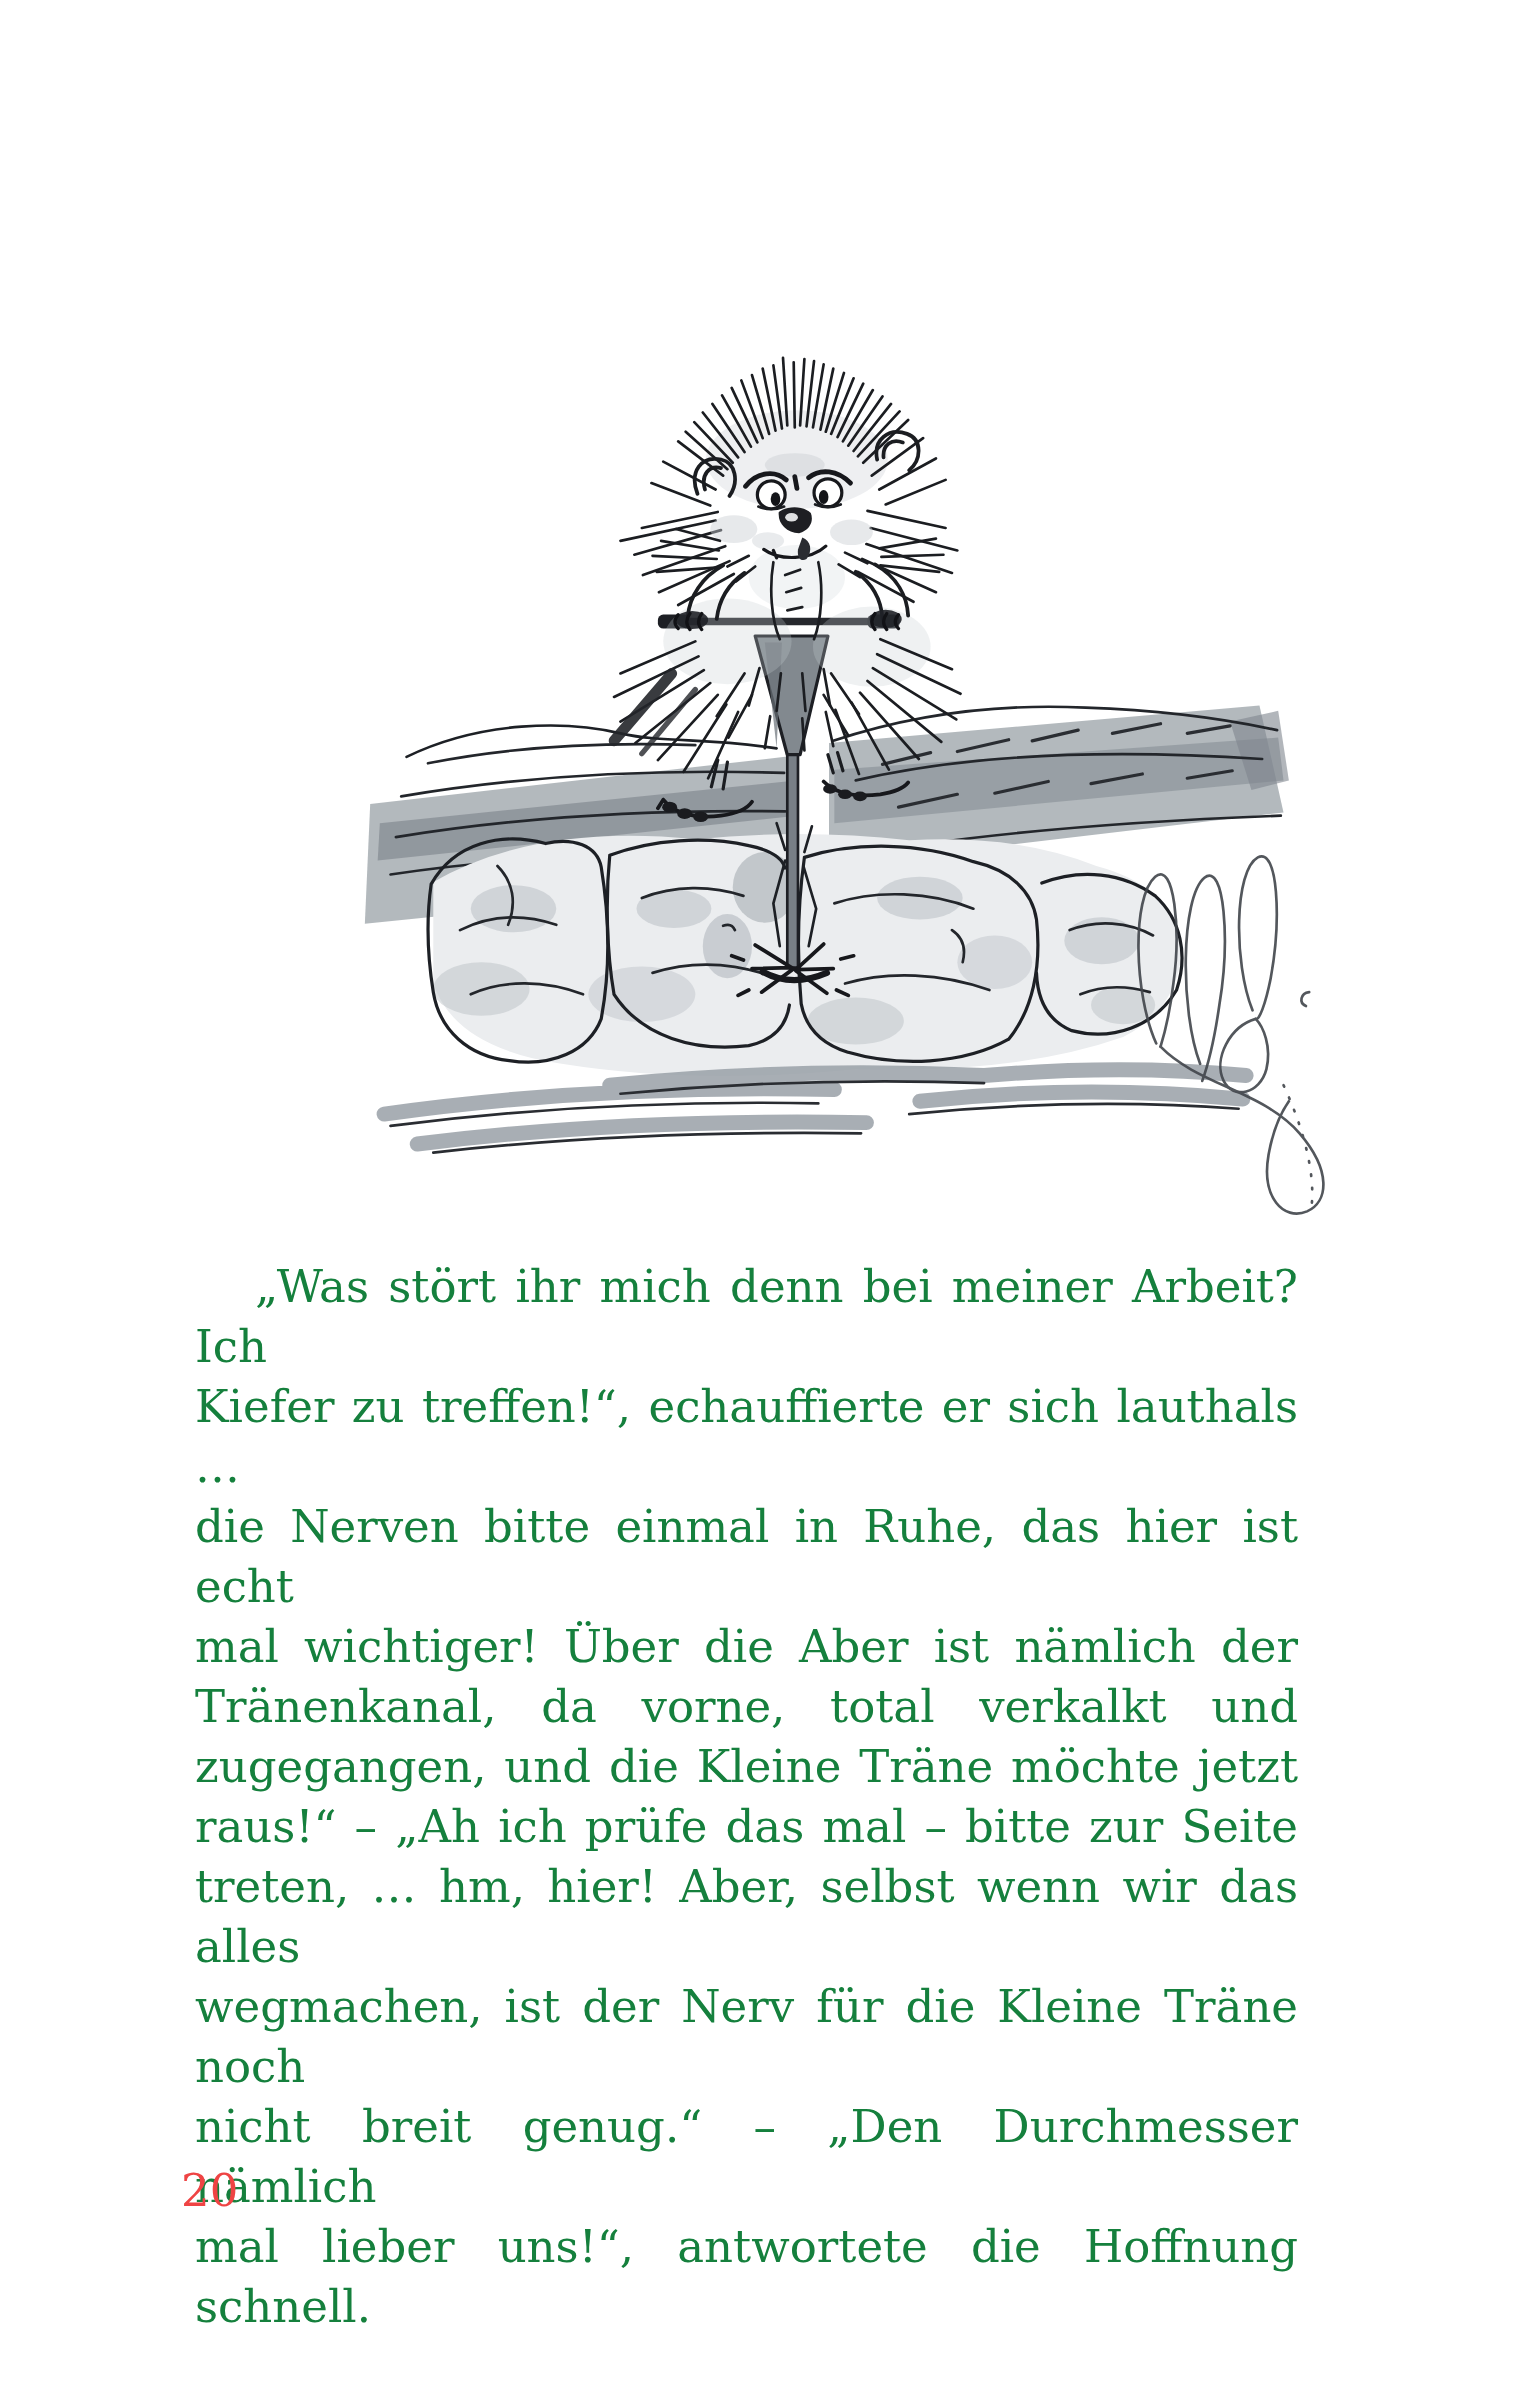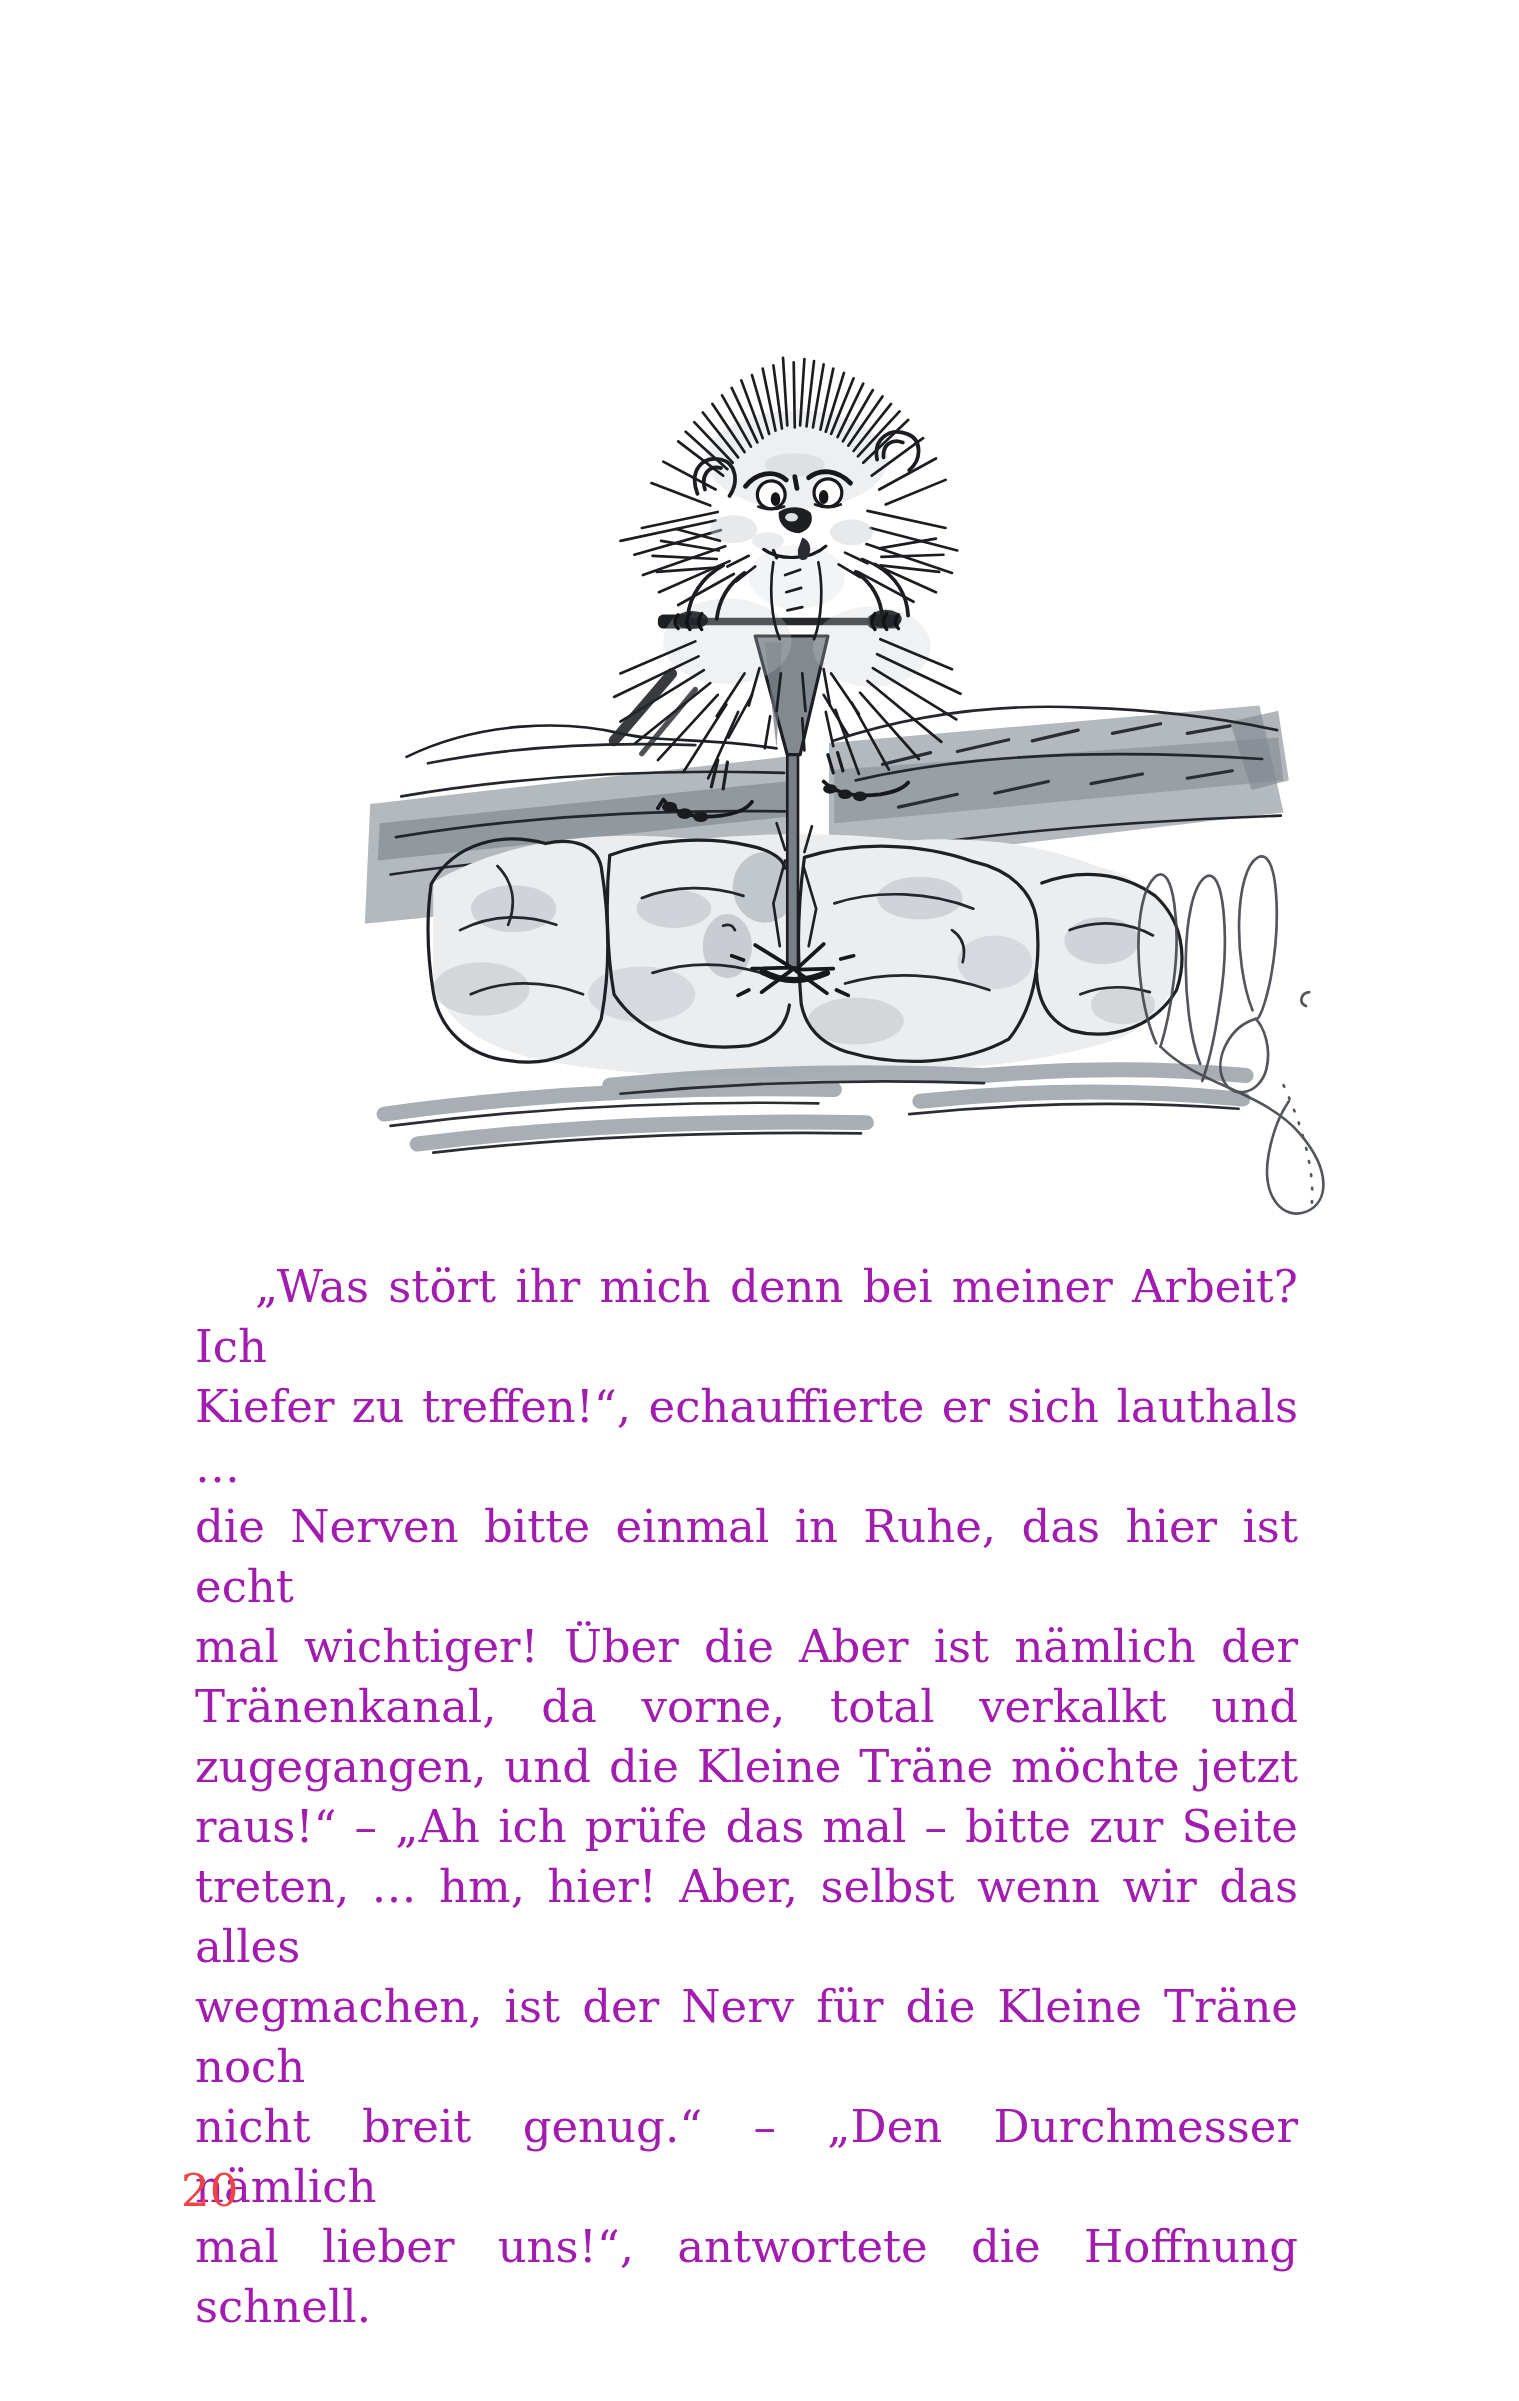--- a/index.html
+++ b/index.html
@@ -21,21 +21,21 @@
     position: absolute;
     left: 195px; top: 1257px;
     width: 1103px;
   }
   .tline {
     font-size: 45px;
     line-height: 60px;
     text-align: justify;
     text-align-last: justify;
     white-space: normal;
-    color: #a21caf;
+    color: #15803d;
   }
   .tline.indent { text-indent: 60px; }
   .pagenum {
     position: absolute;
     left: 181px; top: 2161px;
     font-size: 45px;
     line-height: 60px;
     color: #ef4444;
   }
 </style>

